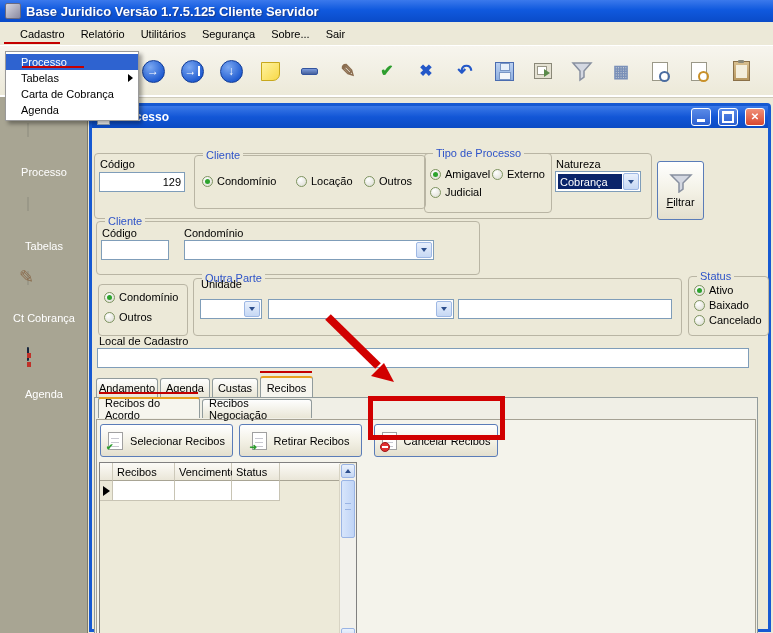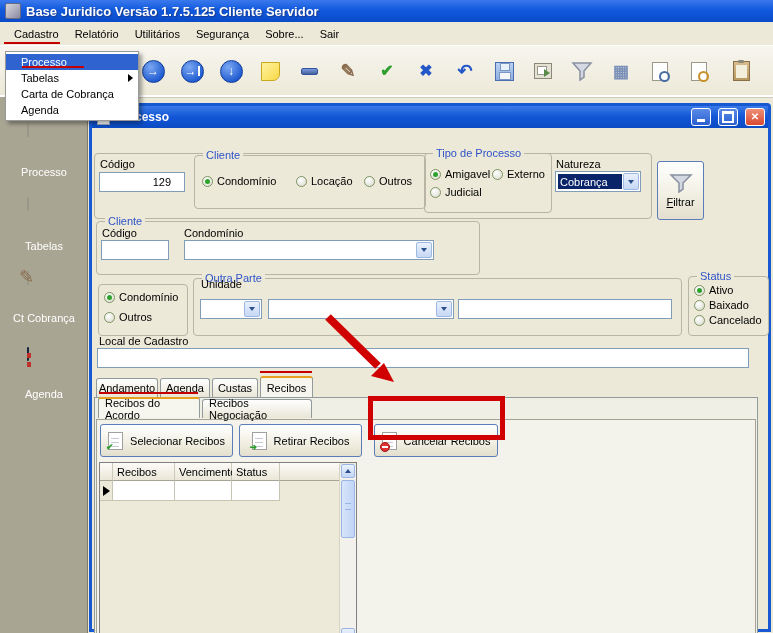--- a/index.html
+++ b/index.html
@@ -10,21 +10,21 @@
   
   .titlebar{left:0;top:0;width:773px;height:22px;
     background:linear-gradient(180deg,#3B79EC 0%,#1059DE 45%,#0A4BC8 100%);
     display:flex;align-items:center;gap:5px;padding-left:5px;box-sizing:border-box;
     color:#fff;font-weight:bold;font-size:13px;text-shadow:1px 1px 1px #1C3C8C;}
   .appicon{width:14px;height:14px;border-radius:2px;
     background:linear-gradient(135deg,#D8D8E2,#8A8AA0);border:1px solid #6A6A80;}
 
   
   .menubar{left:0;top:22px;width:773px;height:24px;background:#ECE9D8;
-    border-bottom:1px solid #FFFFFF;display:flex;align-items:stretch;padding-left:6px;box-sizing:border-box;}
+    border-bottom:1px solid #FFFFFF;display:flex;align-items:stretch;padding-left:12px;box-sizing:border-box;}
   .menu-item{display:flex;align-items:center;padding:0 8px;cursor:default;}
 
   
   .toolbar{left:0;top:46px;width:773px;height:51px;
     background:linear-gradient(#F7F5EE,#ECE9D8);border-bottom:1px solid #CFCBBA;box-shadow:inset 0 -2px 0 #FFFFFF;}
   .tb{position:absolute;top:11px;width:28px;height:28px;display:flex;align-items:center;justify-content:center;}
   .circle{width:21px;height:21px;border-radius:50%;border:1px solid #123C96;color:#fff;font-weight:bold;
     background:radial-gradient(circle at 35% 30%,#7BA8F2,#1E5AD0 75%);
     display:flex;align-items:center;justify-content:center;font-size:12px;line-height:1;}
   .lastbar{display:inline-block;width:2px;height:10px;background:#fff;margin-left:1px;}
@@ -85,21 +85,21 @@
   .maxbox{width:8px;height:7px;border:2px solid #fff;border-top-width:3px;}
 
   .content{position:absolute;left:0;top:22px;right:0;bottom:0;}
 
   
   .panelbox{border:1px solid #B9B5A4;border-radius:4px;}
   .gbox{border:1px solid #B9B5A4;border-radius:4px;}
   .gcap{position:absolute;top:-7px;left:8px;background:#ECE9D8;padding:0 3px;color:#2E53C8;}
   .lbl{white-space:nowrap;}
   .txt{border:1px solid #7F9DB9;background:#fff;font-family:"Liberation Sans",sans-serif;font-size:11px;
-    padding:2px 13px;box-sizing:border-box;}
+    padding:2px 3px;box-sizing:border-box;}
 
   .combo{background:#fff;border:1px solid #7F9DB9;box-sizing:border-box;}
   .combo-btn{position:absolute;right:1px;top:1px;bottom:1px;width:16px;border-radius:2px;
     background:linear-gradient(#E9F0FC,#C6D8F4);border:1px solid #9EB8E4;
     display:flex;align-items:center;justify-content:center;box-sizing:border-box;}
   .tri-dn{width:0;height:0;border-left:3px solid transparent;border-right:3px solid transparent;border-top:4px solid #2C4E8C;}
   .tri-up{width:0;height:0;border-left:3px solid transparent;border-right:3px solid transparent;border-bottom:4px solid #2C4E8C;}
   .combo-sel{position:absolute;left:2px;top:2px;bottom:2px;right:18px;background:#0A246A;color:#fff;
     display:flex;align-items:center;padding-left:2px;}
 

